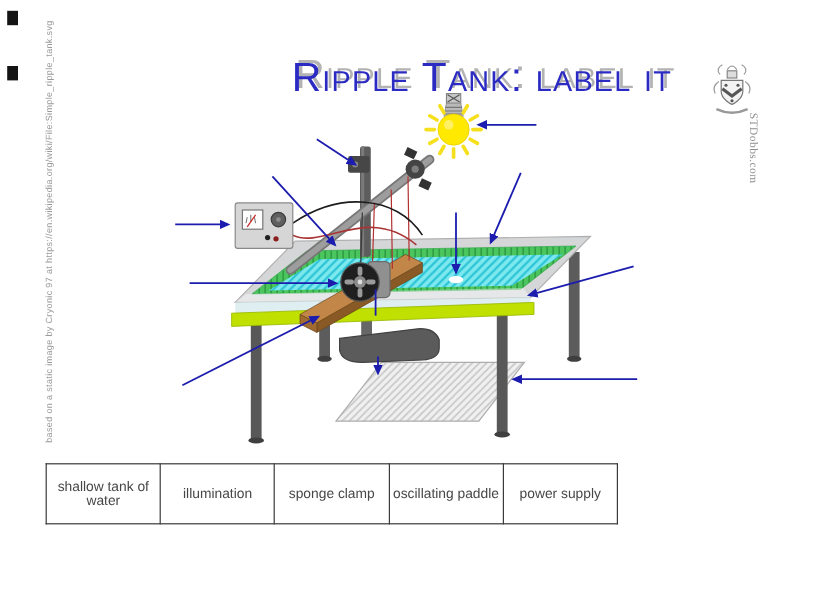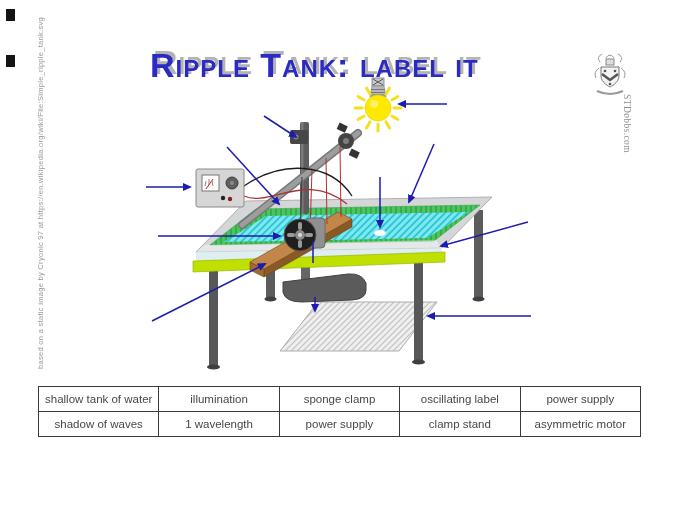--- a/index.html
+++ b/index.html
@@ -1,26 +1,26 @@
 <!DOCTYPE html>
 <html><head>
 <meta charset="utf-8">
 <style>
   html,body{margin:0;padding:0;background:#ffffff;}
   .page{position:relative;width:678px;height:509px;background:#fff;overflow:hidden;
         font-family:"Liberation Sans",sans-serif;}
-  .title{position:absolute;left:150px;top:46px;width:410px;text-align:left;
-         font-family:"Liberation Sans",sans-serif;font-weight:bold;font-variant:small-caps;
+  .title{position:absolute;left:150px;top:46px;width:410px;text-align:right;
+         font-family:"Liberation Sans",sans-serif;font-weight:normal;font-variant:small-caps;
          font-size:34px;letter-spacing:1px;color:#2b2bc4;text-shadow:3px -3px 0 #b3b3b3;}
   .attribution{position:absolute;left:36px;top:369px;transform-origin:0 0;transform:rotate(-90deg);
          font-size:7.5px;color:#999;white-space:nowrap;letter-spacing:.3px;}
   .logo-text{position:absolute;left:632px;top:94px;transform-origin:0 0;transform:rotate(90deg);
          font-family:"Liberation Serif",serif;font-size:9.5px;color:#8f8f8f;white-space:nowrap;letter-spacing:.4px;}
   svg.diagram{position:absolute;left:0;top:0;}
-  table.word-bank{position:absolute;left:38px;top:386px;width:603px;height:51px;
+  table.word-bank{position:absolute;left:38px;top:386px;width:477px;height:51px;
          border-collapse:collapse;table-layout:fixed;border:1.5px solid #3a3a3a;}
   table.word-bank td{border:1px solid #3a3a3a;text-align:center;vertical-align:middle;
          font-size:11.5px;color:#474747;font-family:"Liberation Sans",sans-serif;}
 </style>
 </head>
 <body>
 
 <div class="page">
 
   <div class="title">Ripple Tank: label it</div>
@@ -189,26 +189,19 @@
       </g>
     </g>
   </svg>
 
   <table class="word-bank">
     <tbody>
       <tr>
         <td>shallow tank of water</td>
         <td>illumination</td>
         <td>sponge clamp</td>
-        <td>oscillating label</td>
+        <td>oscillating paddle</td>
         <td>power supply</td>
-      </tr>
-      <tr>
-        <td>shadow of waves</td>
-        <td>1 wavelength</td>
-        <td>power supply</td>
-        <td>clamp stand</td>
-        <td>asymmetric motor</td>
       </tr>
     </tbody>
   </table>
 
 </div>
 
 </body></html>

